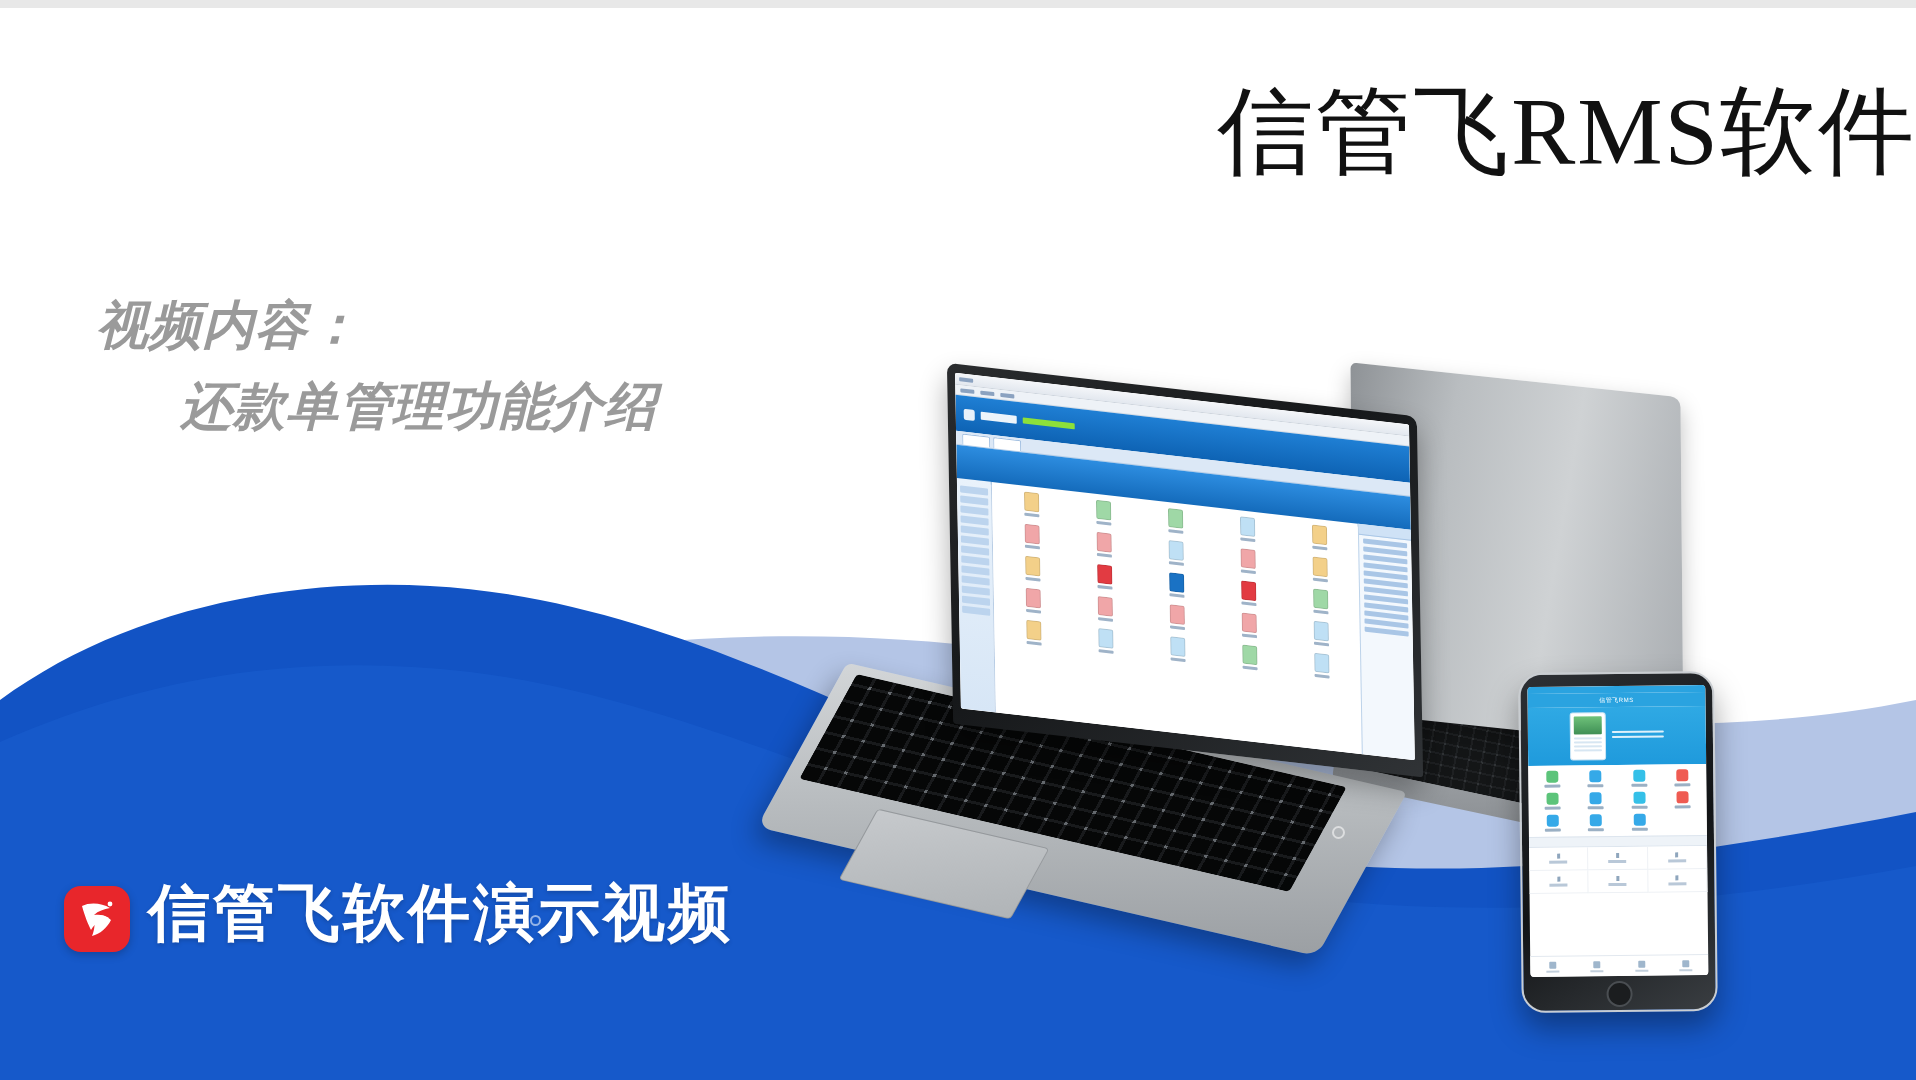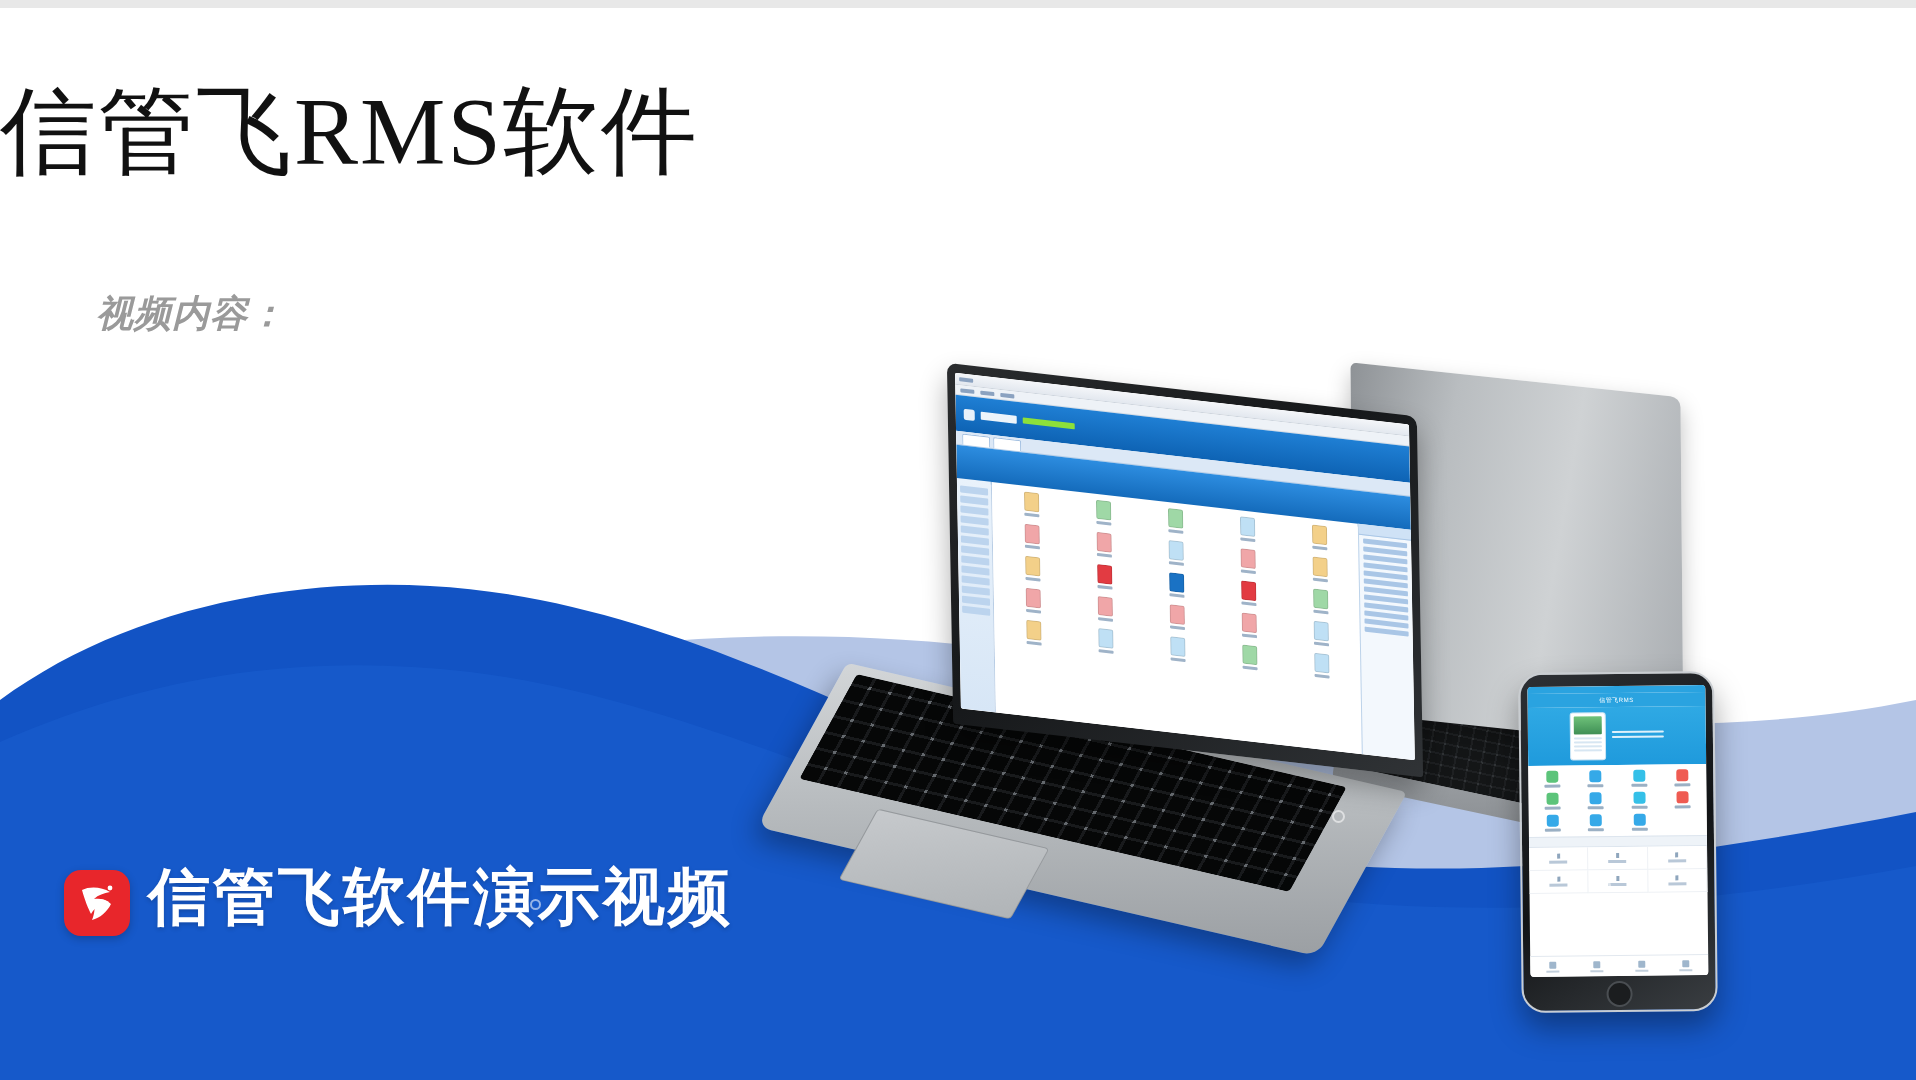--- a/index.html
+++ b/index.html
@@ -13,32 +13,32 @@
 
   
   .top-strip{position:absolute;left:0;top:0;width:100%;height:8px;background:#e8e8e8;}
 
   
   .wave-layer{position:absolute;left:0;top:0;width:1916px;height:1080px;}
 
   
   .title{
     position:absolute;left:0;top:72px;width:1916px;
-    text-align:left;
+    text-align:right;
     font-family:"Liberation Serif","DejaVu Serif",serif;
     font-size:96px;line-height:1.25;color:#111;letter-spacing:2px;
     white-space:nowrap;
   }
 
   .sub-wrap{position:absolute;left:96px;top:285px;width:900px;}
   .sub-line{
     font-family:"Liberation Sans","DejaVu Sans",sans-serif;
     font-style:italic;font-weight:600;
     color:#9a9a9a;
-    font-size:37px;line-height:1.55;
+    font-size:52px;line-height:1.55;
     letter-spacing:1px;
     text-shadow:1px 1px 0 rgba(255,255,255,.6);
   }
   .sub-line.indent{margin-left:84px;}
 
   
   .devices{position:absolute;left:880px;top:372px;width:1036px;height:560px;}
 
   
   .lap-back{
@@ -158,21 +158,21 @@
   .pst{height:22px;border-right:1px solid #eef1f5;border-bottom:1px solid #eef1f5;display:flex;flex-direction:column;align-items:center;justify-content:center;gap:2px;}
   .pst i{width:3px;height:5px;background:#8fa6bd;display:block;}
   .pst b{width:18px;height:3px;background:#b9c8d8;display:block;}
   .ph-tabbar{position:absolute;left:0;right:0;bottom:0;height:20px;background:#fff;border-top:1px solid #e2e8ef;display:grid;grid-template-columns:repeat(4,1fr);}
   .ptb{display:flex;flex-direction:column;align-items:center;justify-content:center;gap:2px;}
   .ptb i{width:7px;height:7px;background:#9fb6cc;border-radius:1px;display:block;}
   .ptb b{width:13px;height:2px;background:#c3d0dd;display:block;}
   .phone-home{width:22px;height:22px;border-radius:50%;border:2px solid #4a4e52;margin:5px auto 0;background:#1b1d1f;}
 
   
-  .brandbar{position:absolute;left:0;bottom:16px;width:1540px;height:210px;}
+  .brandbar{position:absolute;left:0;bottom:0;width:1540px;height:210px;}
   .logo{
     position:absolute;left:64px;bottom:128px;width:66px;height:66px;
     background:#e8262b;border-radius:17px;
     box-shadow:0 3px 8px rgba(0,0,0,.22);
     overflow:hidden;
   }
   .brandname{
     position:absolute;left:148px;bottom:125px;
     color:#ffffff;font-size:62px;font-weight:bold;letter-spacing:3px;
     font-family:"Liberation Sans","DejaVu Sans",sans-serif;
@@ -197,20 +197,21 @@
   <svg class="wave-layer" viewBox="0 0 1916 1080" preserveAspectRatio="none" aria-hidden="true">
     <path fill="#b4c5e6" d="M0,860 C260,690 620,600 1010,650 C1330,692 1620,760 1916,700 L1916,1080 L0,1080 Z"></path>
     <path fill="#1253C4" d="M0,700 C120,612 280,578 430,586 C640,597 830,700 1060,800 C1310,908 1620,870 1916,812 L1916,1080 L0,1080 Z"></path>
     <path fill="#1a5fd0" opacity="0.55" d="M0,742 C150,676 300,652 470,672 C700,700 900,820 1180,878 C1430,930 1700,906 1916,866 L1916,1080 L0,1080 Z"></path>
   </svg>
 
   <div class="title">信管飞RMS软件</div>
 
   <div class="sub-wrap">
     <div class="sub-line">视频内容：</div>
+    <div class="sub-line indent">还款单管理功能介绍</div>
   </div>
 
   <div class="devices">
 
     <div class="lap-back-base"></div>
     <div class="lap-back-keys"></div>
     <div class="lap-back"></div>
 
     <div class="lap-base"></div>
     <div class="lap-keys"></div>

